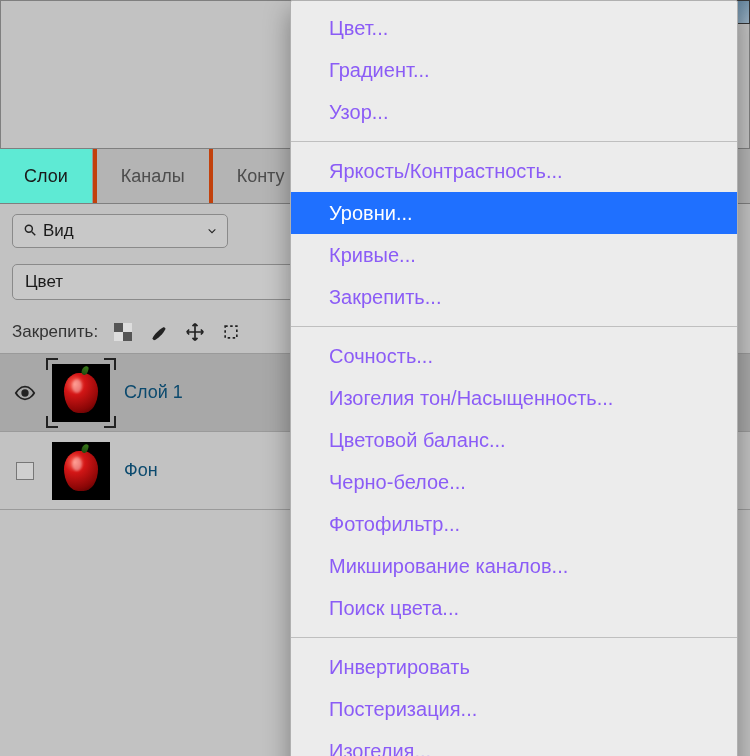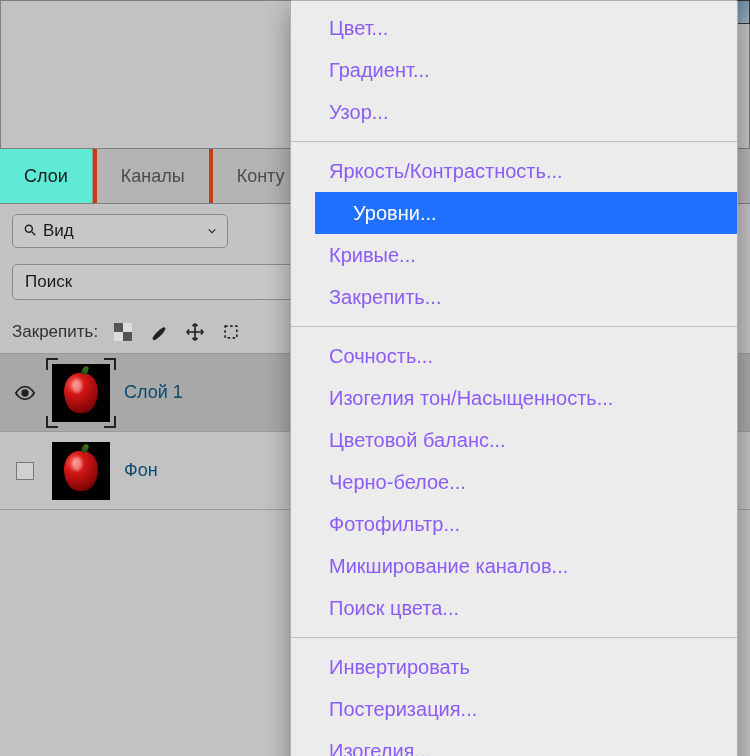--- a/index.html
+++ b/index.html
@@ -218,21 +218,20 @@
     .menu-item {
       font-size: 20px;
       color: #8b5cf6;
       padding: 6px 0 6px 38px;
       line-height: 1.5;
       white-space: nowrap;
     }
     .menu-item.highlighted {
       background: #1f70ff;
       color: #fff;
-      margin-left: 24px;
     }
     .menu-sep {
       height: 1px;
       background: #bfbfbf;
       margin: 8px 0;
     }
     
     .canvas-sliver {
       position: absolute;
       top: 0;
@@ -268,21 +267,21 @@
     <span class="chev">
       <svg width="10" height="10" viewBox="0 0 24 24" fill="none" stroke="#222" stroke-width="2.5">
           <polyline points="4 8 12 16 20 8"></polyline>
         </svg>
     </span>
   </div>
 </div>
 
 <div class="blend-row">
   <div class="blend-select">
-    <span>Поиск</span>
+    <span>Цвет</span>
   </div>
 </div>
 
 <div class="lock-row">
   <span>Закрепить:</span>
   <span class="ic">
     <svg width="18" height="18" viewBox="0 0 18 18">
         <rect x="0" y="0" width="9" height="9" fill="#555"></rect>
         <rect x="9" y="9" width="9" height="9" fill="#555"></rect>
         <rect x="9" y="0" width="9" height="9" fill="#ddd"></rect>

